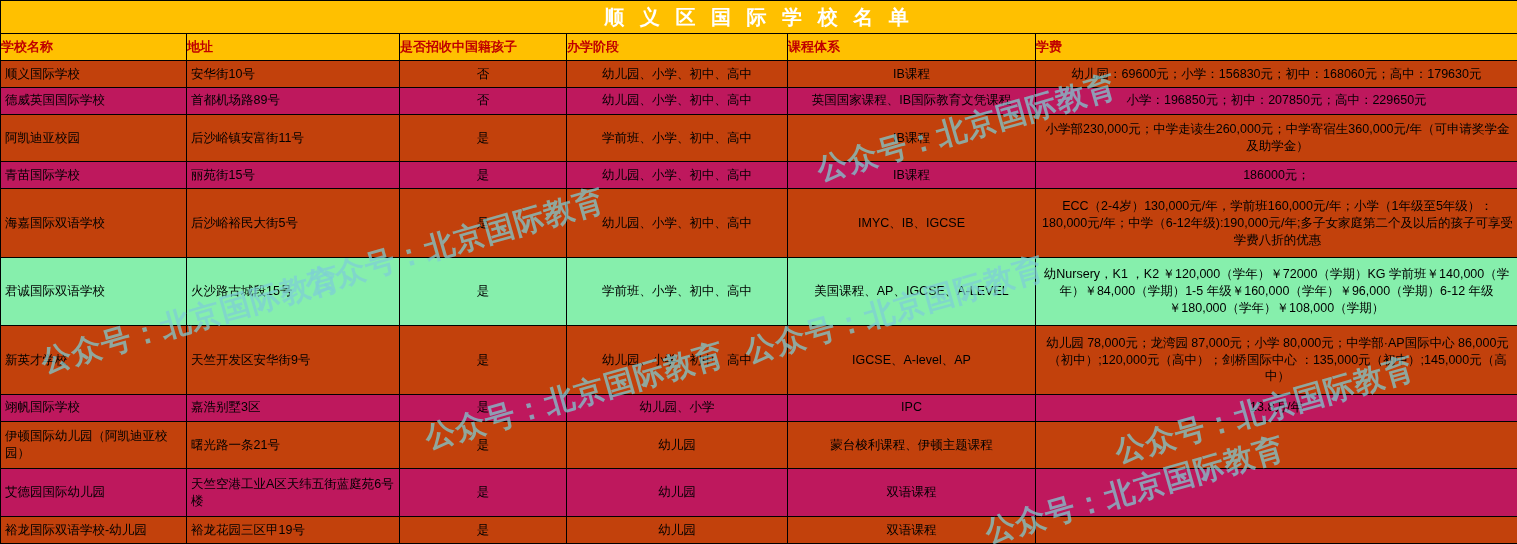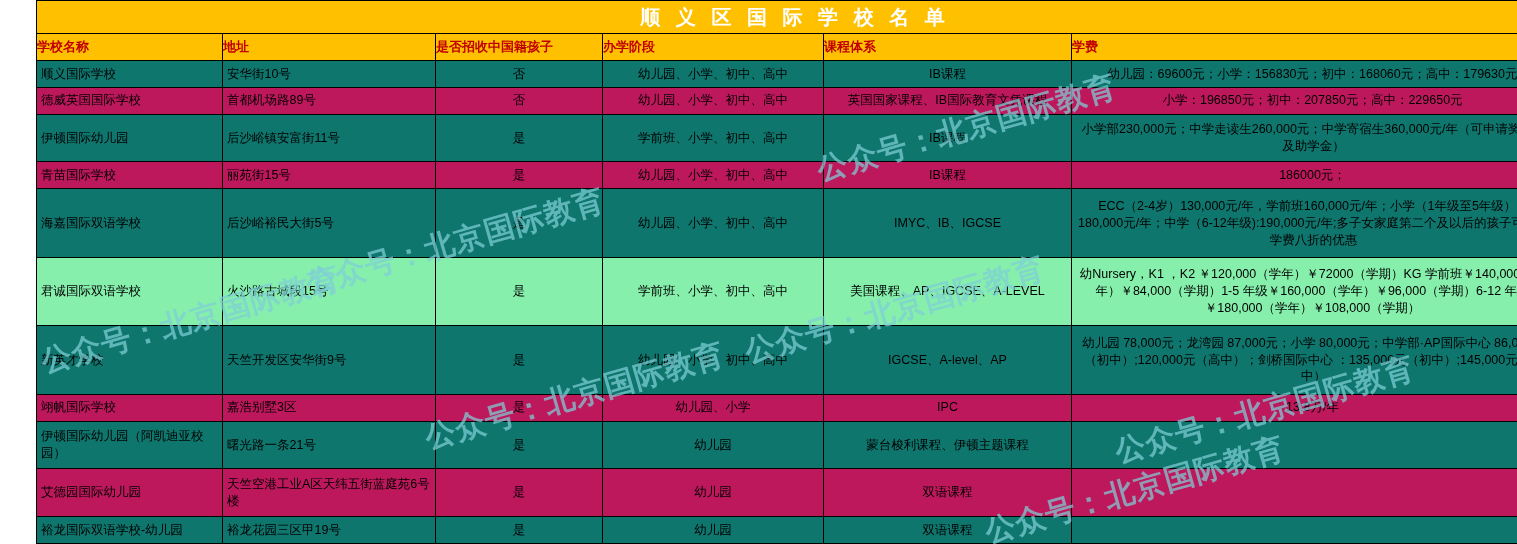--- a/index.html
+++ b/index.html
@@ -10,21 +10,20 @@
   body {
     width: 1517px;
     height: 544px;
     font-family: "Liberation Sans", "DejaVu Sans", sans-serif;
     overflow: hidden;
   }
   #sheet {
     position: relative;
     width: 1246px;
     height: 544px;
-    padding-left: 36px;
   }
   table.tbl {
     border-collapse: collapse;
     table-layout: fixed;
     width: 1517px;
     height: 544px;
   }
   table.tbl td, table.tbl th {
     border: 1px solid #000000;
     padding: 2px 4px;
@@ -69,21 +68,21 @@
   }
   td.c-fee {
     text-align: center;
     font-family: Liberation Sans, sans-serif;
     font-size: 12px;
   }
   td.c-fee.left {
     text-align: center;
     padding-left: 6px;
   }
-  tr.row-white td { background: #0f766e; }
+  tr.row-white td { background: #c2410c; }
   tr.row-yellow td { background: #be185d; }
   tr.row-gold td   { background: #86efac; }
 
   
   col.w1 { width: 186px; }
   col.w2 { width: 213px; }
   col.w3 { width: 167px; }
   col.w4 { width: 221px; }
   col.w5 { width: 248px; }
   col.w6 { width: 482px; }
@@ -148,21 +147,21 @@
       <tr class="row-yellow">
         <td class="c-name">德威英国国际学校</td>
         <td class="c-addr">首都机场路89号</td>
         <td class="c-center">否</td>
         <td class="c-center">幼儿园、小学、初中、高中</td>
         <td class="c-center">英国国家课程、IB国际教育文凭课程</td>
         <td class="c-fee">小学：196850元；初中：207850元；高中：229650元</td>
       </tr>
 
       <tr class="row-white">
-        <td class="c-name">伊顿国际幼儿园</td>
+        <td class="c-name">阿凯迪亚校园</td>
         <td class="c-addr">后沙峪镇安富街11号</td>
         <td class="c-center">是</td>
         <td class="c-center">学前班、小学、初中、高中</td>
         <td class="c-center">IB课程</td>
         <td class="c-fee left">小学部230,000元；中学走读生260,000元；中学寄宿生360,000元/年（可申请奖学金及助学金）</td>
       </tr>
 
       <tr class="row-yellow">
         <td class="c-name">青苗国际学校</td>
         <td class="c-addr">丽苑街15号</td>

